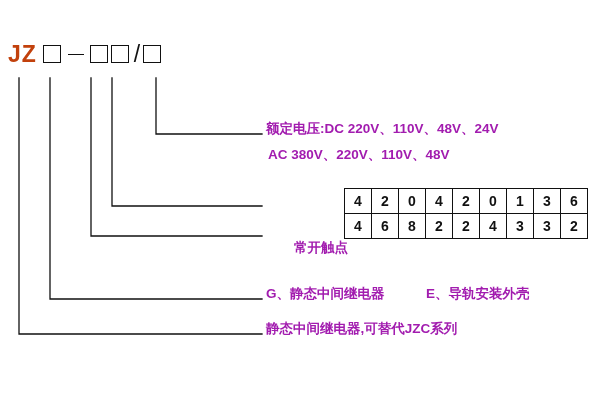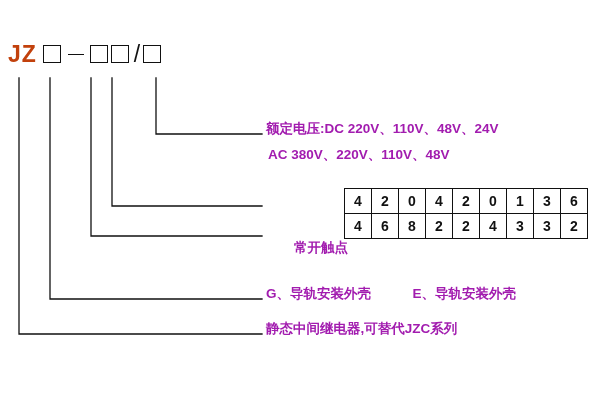--- a/index.html
+++ b/index.html
@@ -135,21 +135,21 @@
 
       <path d="M156,78 L156,134 L262,134"></path>
     </g>
   </svg>
 
   <div class="label l-volt">额定电压:DC 220V、110V、48V、24V</div>
   <div class="label l-volt2">AC 380V、220V、110V、48V</div>
   <div class="label l-no">常开触点</div>
 
   <div class="label l-shell">
-    <span>G、导轨安装外壳</span>
+    <span>G、静态中间继电器</span>
     <span class="shell-gap"></span>
     <span>E、导轨安装外壳</span>
   </div>
 
   <div class="label l-desc">静态中间继电器,可替代JZC系列</div>
 
   <table id="contact-table">
     <tbody>
       <tr>
         <td>4</td>

